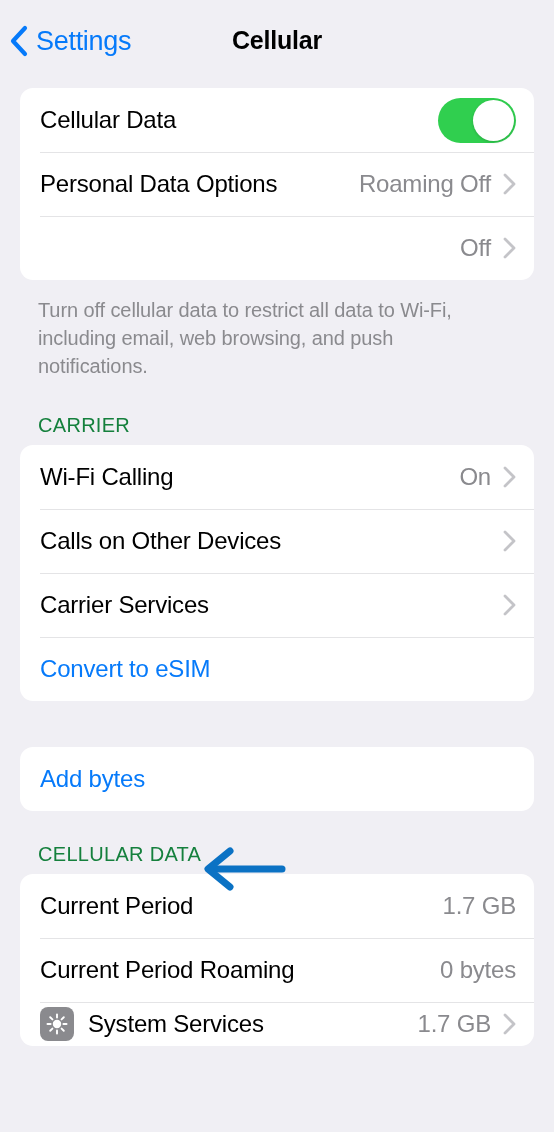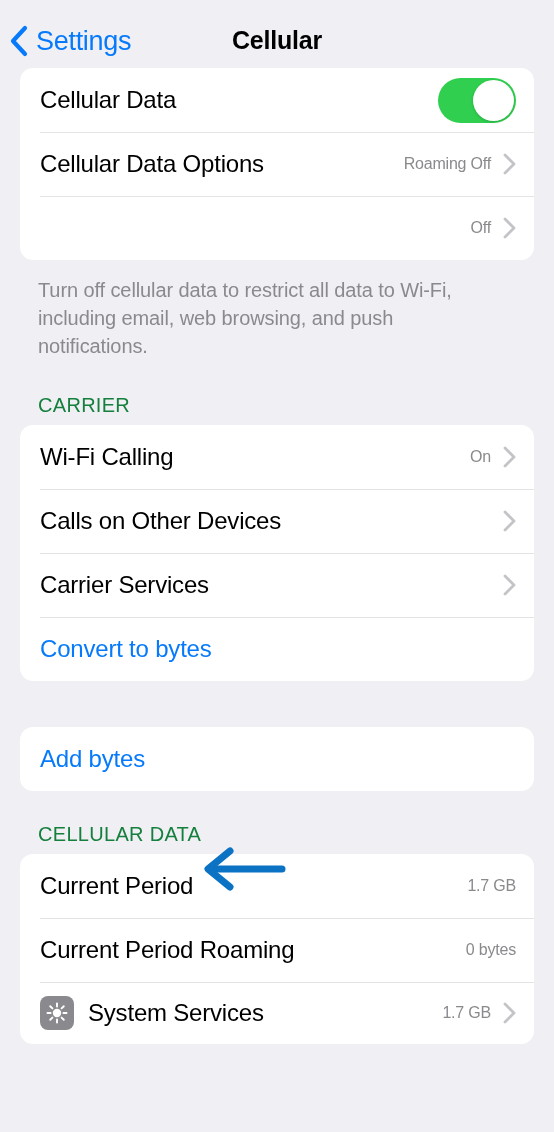--- a/index.html
+++ b/index.html
@@ -12,21 +12,21 @@
     background: #F0EFF4;
     font-family: "Liberation Sans", sans-serif;
     -webkit-font-smoothing: antialiased;
     overflow: hidden;
     position: relative;
   }
 
   
   .navbar {
     position: relative;
-    height: 68px;
+    height: 88px;
   }
   .back-button {
     position: absolute;
     left: 8px;
     top: 24px;
     display: flex;
     align-items: center;
     gap: 6px;
     cursor: pointer;
   }
@@ -85,21 +85,21 @@
   .row-label.link {
     color: #067AFA;
   }
   .row-right {
     margin-left: auto;
     display: flex;
     align-items: center;
     gap: 12px;
   }
   .row-value {
-    font-size: 16px;
+    font-size: 24px;
     color: #8A8A8E;
     letter-spacing: -0.2px;
     white-space: nowrap;
   }
   .chevron {
     display: block;
     width: 13px;
     height: 22px;
     flex: none;
   }
@@ -156,21 +156,21 @@
     height: 34px;
     border-radius: 8px;
     background: #8A8A8E;
     flex: none;
     margin-right: 14px;
     display: flex;
     align-items: center;
     justify-content: center;
   }
   .clipped-row {
-    height: 62px;
+    height: 44px;
     overflow: hidden;
   }
   .spacer-12 { height: 12px; }
   .spacer-20 { height: 20px; }
   .spacer-34 { height: 34px; }
   .spacer-46 { height: 46px; }
 </style>
 </head>
 <body>
 
@@ -189,21 +189,21 @@
   <div class="row">
     <span class="row-label">Cellular Data</span>
     <div class="row-right">
       <div class="toggle">
         <div class="knob"></div>
       </div>
     </div>
   </div>
 
   <div class="row">
-    <span class="row-label">Cellular Data Options</span>
+    <span class="row-label">Personal Data Options</span>
     <div class="row-right">
       <span class="row-value">Roaming Off</span>
       <svg class="chevron" viewBox="0 0 13 22">
         <polyline points="2,2 11,11 2,20" fill="none" stroke="#C4C4C8" stroke-width="2.8" stroke-linecap="round" stroke-linejoin="round"></polyline>
       </svg>
     </div>
   </div>
 
   <div class="row">
     <div class="row-right">
@@ -247,21 +247,21 @@
     <span class="row-label">Carrier Services</span>
     <div class="row-right">
       <svg class="chevron" viewBox="0 0 13 22">
         <polyline points="2,2 11,11 2,20" fill="none" stroke="#C4C4C8" stroke-width="2.8" stroke-linecap="round" stroke-linejoin="round"></polyline>
       </svg>
     </div>
   </div>
 
 
   <div class="row">
-    <span class="row-label link">Convert to bytes</span>
+    <span class="row-label link">Convert to eSIM</span>
   </div>
 
 </div>
 
 <div class="spacer-46"></div>
 
 <div class="card">
   <div class="row">
     <span class="row-label link">Add bytes</span>
   </div>

